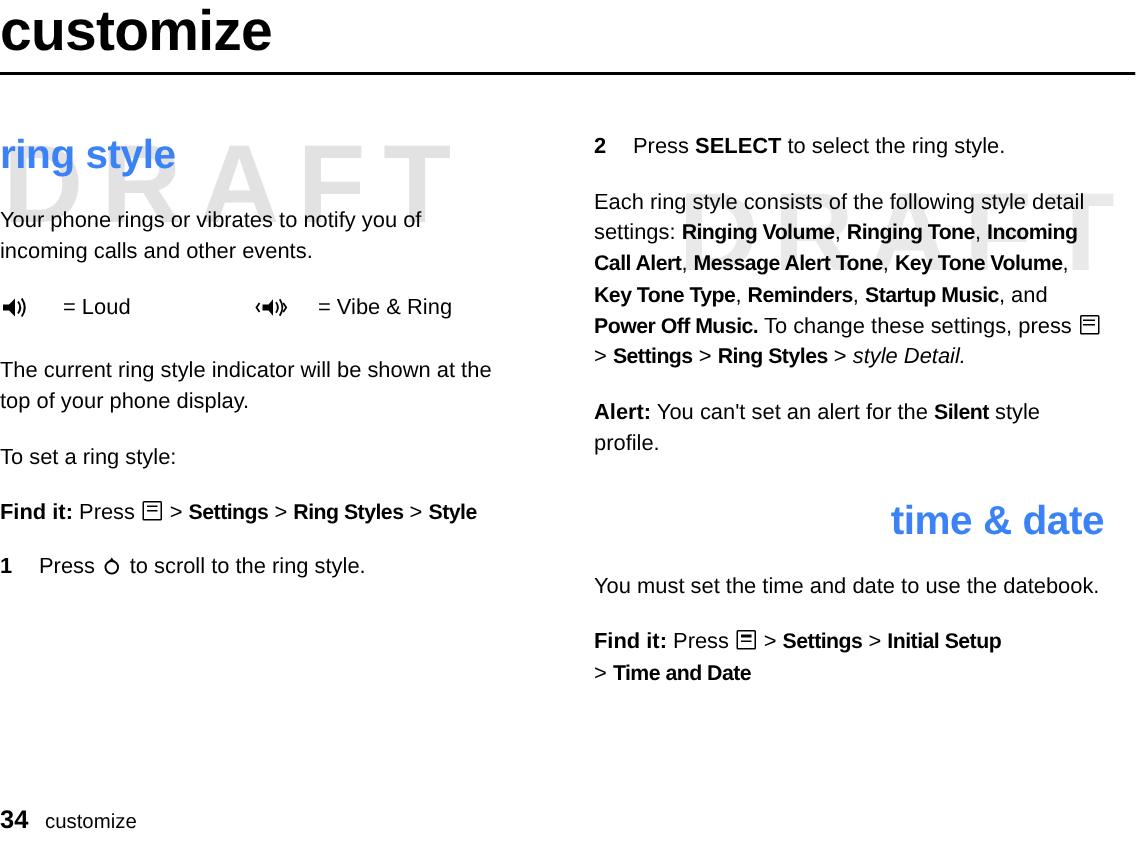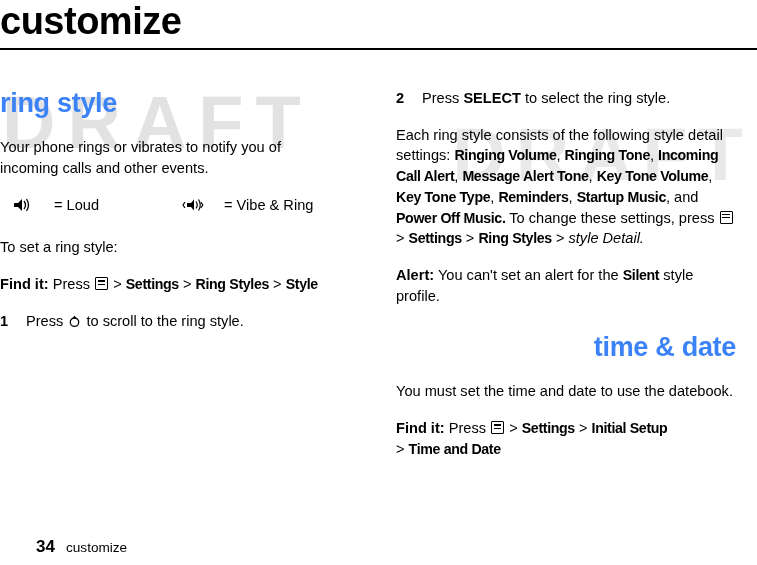--- a/index.html
+++ b/index.html
@@ -129,21 +129,21 @@
     display: inline-block;
     width: 13px;
     height: 13px;
     vertical-align: -2px;
     margin: 0 1px;
   }
 
   
   table.ringtable {
     border-collapse: collapse;
-    margin: 4px 0 18px 12px;
+    margin: 4px 0 18px 0;
     width: 100%;
   }
   table.ringtable td {
     padding: 3px 0 6px 0;
     font-size: 14.6px;
     vertical-align: middle;
   }
   td.icn { width: 42px; text-align: left; padding-left: 26px; }
   td.lbl { padding-left: 2px; width: 128px; }
   svg.ricon { display: block; }
@@ -167,21 +167,20 @@
     font-weight: bold;
     font-size: 14.6px;
   }
 
   .footer {
     position: absolute;
     left: 0px;
     bottom: 8px;
     z-index: 3;
     font-size: 14.6px;
-    margin-left: 36px;
   }
   .footer .pnum {
     font-size: 17px;
     font-weight: bold;
     margin-right: 7px;
   }
   .footer .ftext { font-size: 13.6px; }
 </style>
 </head>
 <body>
@@ -219,20 +218,21 @@
             <path d="M16.5 2.5 Q20 8 16.5 13.5" stroke="#000" stroke-width="1.2" fill="none"></path>
             <path d="M3 5 L1 8 L3 11" stroke="#000" stroke-width="1.2" fill="none"></path>
             <path d="M18.8 5 L20.8 8 L18.8 11" stroke="#000" stroke-width="1.2" fill="none"></path>
           </svg>
         </td>
         <td class="lbl">= Vibe &amp; Ring</td>
       </tr>
     </tbody>
       </table>
 
+    <p class="body">The current ring style indicator will be shown at the top of your phone display.</p>
 
     <p class="body">To set a ring style:</p>
 
     <p class="body">
       <span class="b">Find it:</span>
       <span>Press</span>
       <span class="mkey"></span>
       <span>&gt;</span>
       <span class="cond">Settings</span>
       <span>&gt;</span>

